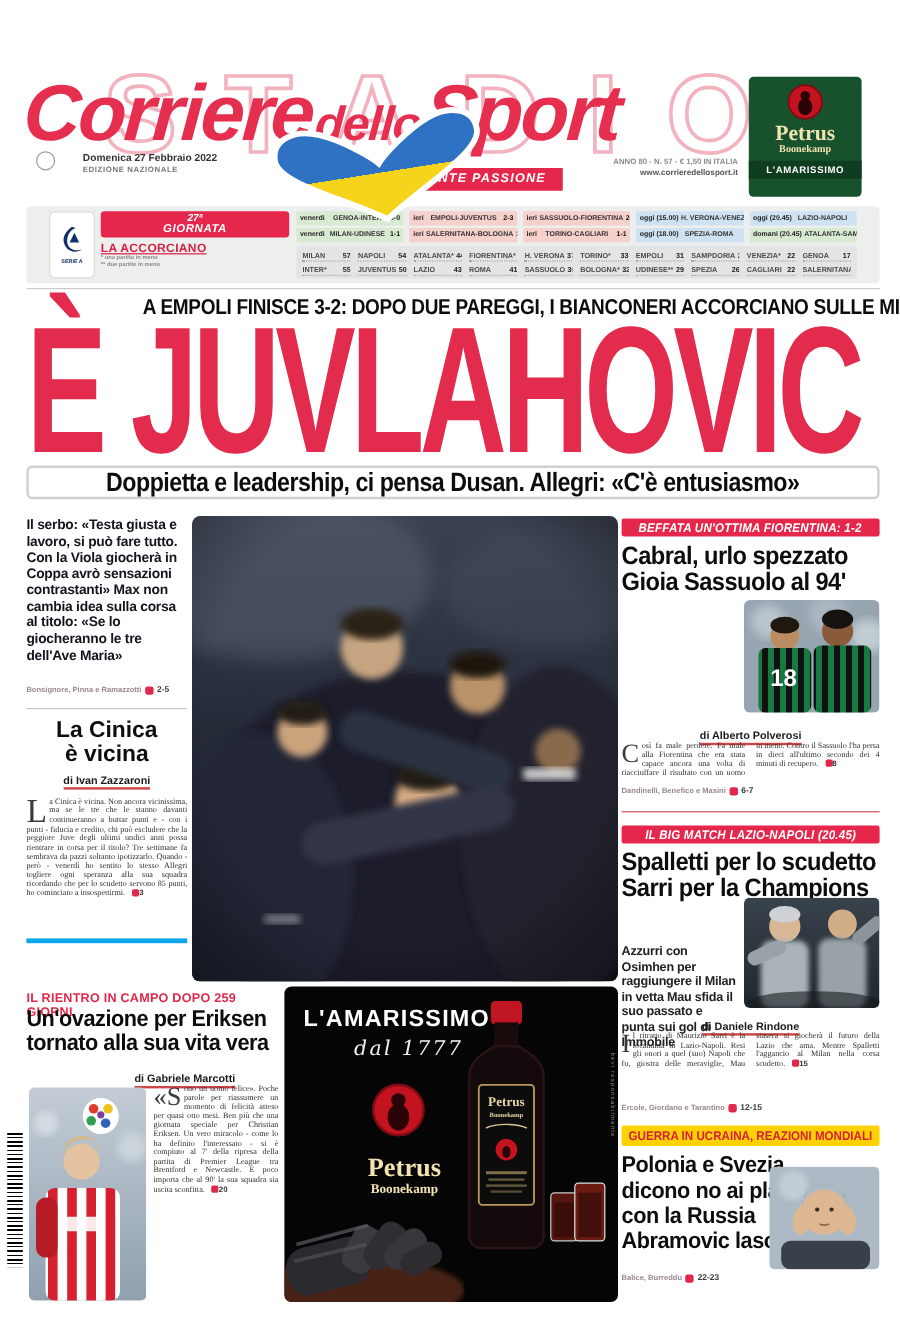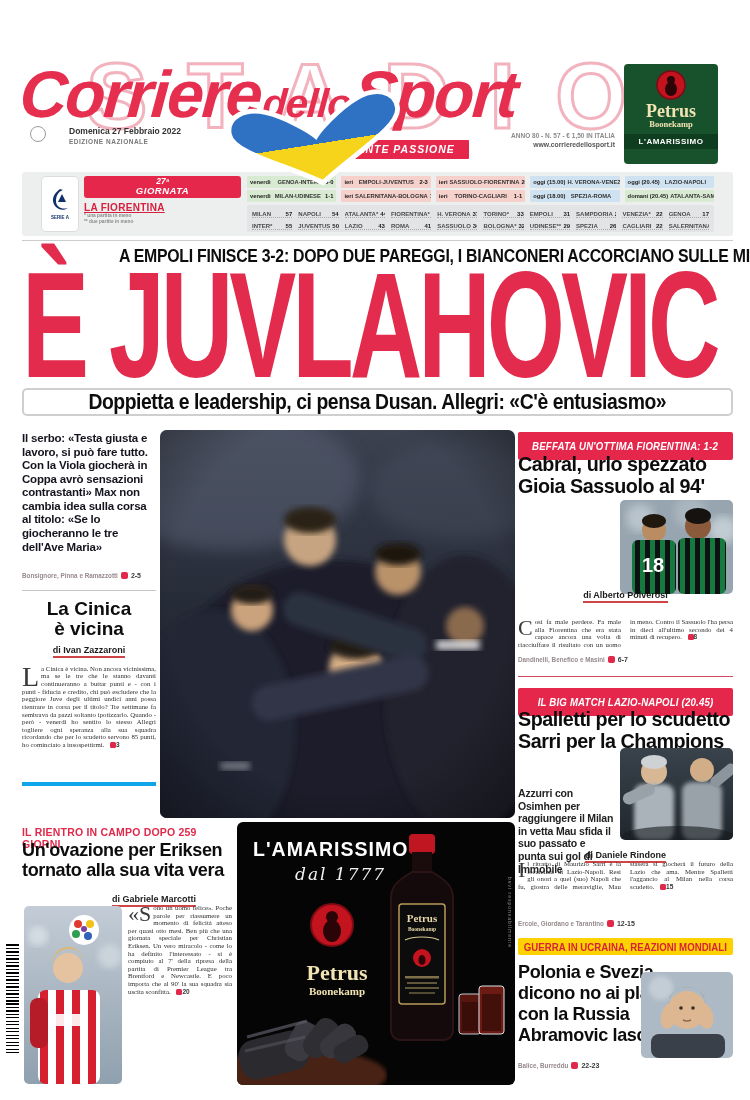--- a/index.html
+++ b/index.html
@@ -93,21 +93,21 @@
       padding:1px 2px 0 0;color:#3a3a3a;}
   .pb-inline{display:inline-block;width:6px;height:6px;background:#e0294a;border-radius:1.5px;
              margin-left:4px;vertical-align:-1px;}
   .pn-inline{font-weight:900;font-size:6.5px;color:#333;font-family:"Liberation Sans",sans-serif;}
 
   
   .main-photo{left:160px;top:430px;width:355px;height:388px;border-radius:7px;overflow:hidden;}
   .photo{border-radius:5px;overflow:hidden;}
 
   
-  .rcol-banner{left:518px;width:215px;height:28px;background:#e5274c;border-radius:2px;
+  .rcol-banner{left:518px;width:215px;height:15px;background:#e5274c;border-radius:2px;
                display:flex;align-items:center;justify-content:center;}
   .rcol-banner span{color:#fff;font-size:10.5px;font-weight:900;font-style:italic;white-space:nowrap;
                     transform:scaleX(0.92);letter-spacing:.2px;}
   .rhead{left:518px;width:225px;font-size:21px;font-weight:900;line-height:1.03;color:#0d0d0d;
          letter-spacing:-0.5px;transform:scaleX(0.94);transform-origin:left top;white-space:nowrap;}
   .rlead{left:518px;width:96px;font-size:10.5px;font-weight:800;line-height:1.2;color:#222;letter-spacing:-0.2px;}
   .rauthor{left:518px;width:215px;display:flex;justify-content:center;}
   .rbody{left:518px;width:215px;column-count:2;column-gap:9px;font-family:"Liberation Serif",serif;
          font-size:6.8px;line-height:1.12;color:#2e2e2e;text-align:justify;}
   .rrule{left:518px;width:215px;height:1px;background:#d34b5e;}
@@ -207,21 +207,21 @@
           <path d="M11,1 C4,6 2,12 6,18 C9,22 15,23 19,20 C13,22 7,19 7,13 C7,8 9,4 14,2 Z" fill="#10316b"></path>
           <path d="M13,6 L17,14 L9,14 Z" fill="#10316b"></path>
         </svg>
         <div class="seriea-cap">SERIE A</div>
       </div>
       <div class="strip-left-col">
         <div class="round-badge">
           <div class="round-no">27ª</div>
           <div class="round-word">GIORNATA</div>
         </div>
-        <div class="classifica">LA FIORENTINA</div>
+        <div class="classifica">LA ACCORCIANO</div>
         <div class="strip-note">* una partita in meno</div>
         <div class="strip-note">** due partite in meno</div>
       </div>
     </div>
     <div class="strip-right">
       <div class="fixtures">
 
       <div class="fx green">
             <span class="fx-when">venerdì</span>
             <span class="fx-match">GENOA-INTER</span>
@@ -451,21 +451,21 @@
       <circle cx="103" cy="30" r="14" fill="#c2ccd3" filter="url(#sb)"></circle>
       <circle cx="34" cy="30" r="12" fill="#b98c62"></circle>
       <ellipse cx="34" cy="21" rx="12" ry="7" fill="#20170f"></ellipse>
       <circle cx="78" cy="26" r="13" fill="#8a5a3a"></circle>
       <ellipse cx="78" cy="16" rx="13" ry="8" fill="#161210"></ellipse>
       <rect x="12" y="40" width="44" height="54" rx="6" fill="url(#sgs)"></rect>
       <rect x="58" y="38" width="48" height="56" rx="6" fill="url(#sgs)"></rect>
       <text x="33" y="72" font-family="Liberation Sans, sans-serif" font-size="20" font-weight="bold" fill="#ffffff" text-anchor="middle">18</text>
     </svg>
   </div>
-  <div class="abs rauthor" style="top:584px;align-items:center;">
+  <div class="abs rauthor" style="top:602px;align-items:center;">
     <div class="author">di Alberto Polverosi</div>
   </div>
   <p class="abs rbody" style="top:618px;margin:0;">
     <span class="dc-sm">C</span><span>osì fa male perdere. Fa male alla Fiorentina che era stata capace ancora una volta di riacciuffare il risultato con un uomo in meno. Contro il Sassuolo l'ha persa in dieci all'ultimo secondo dei 4 minuti di recupero.</span>
     <span class="pb-inline"></span><span class="pn-inline">8</span>
   </p>
   <div class="abs mini-byline" style="left:518px;top:656px;width:215px;">
     <span>Dandinelli, Benefico e Masini</span>
     <span class="pbadge"></span>
     <span class="pnum">6-7</span>

